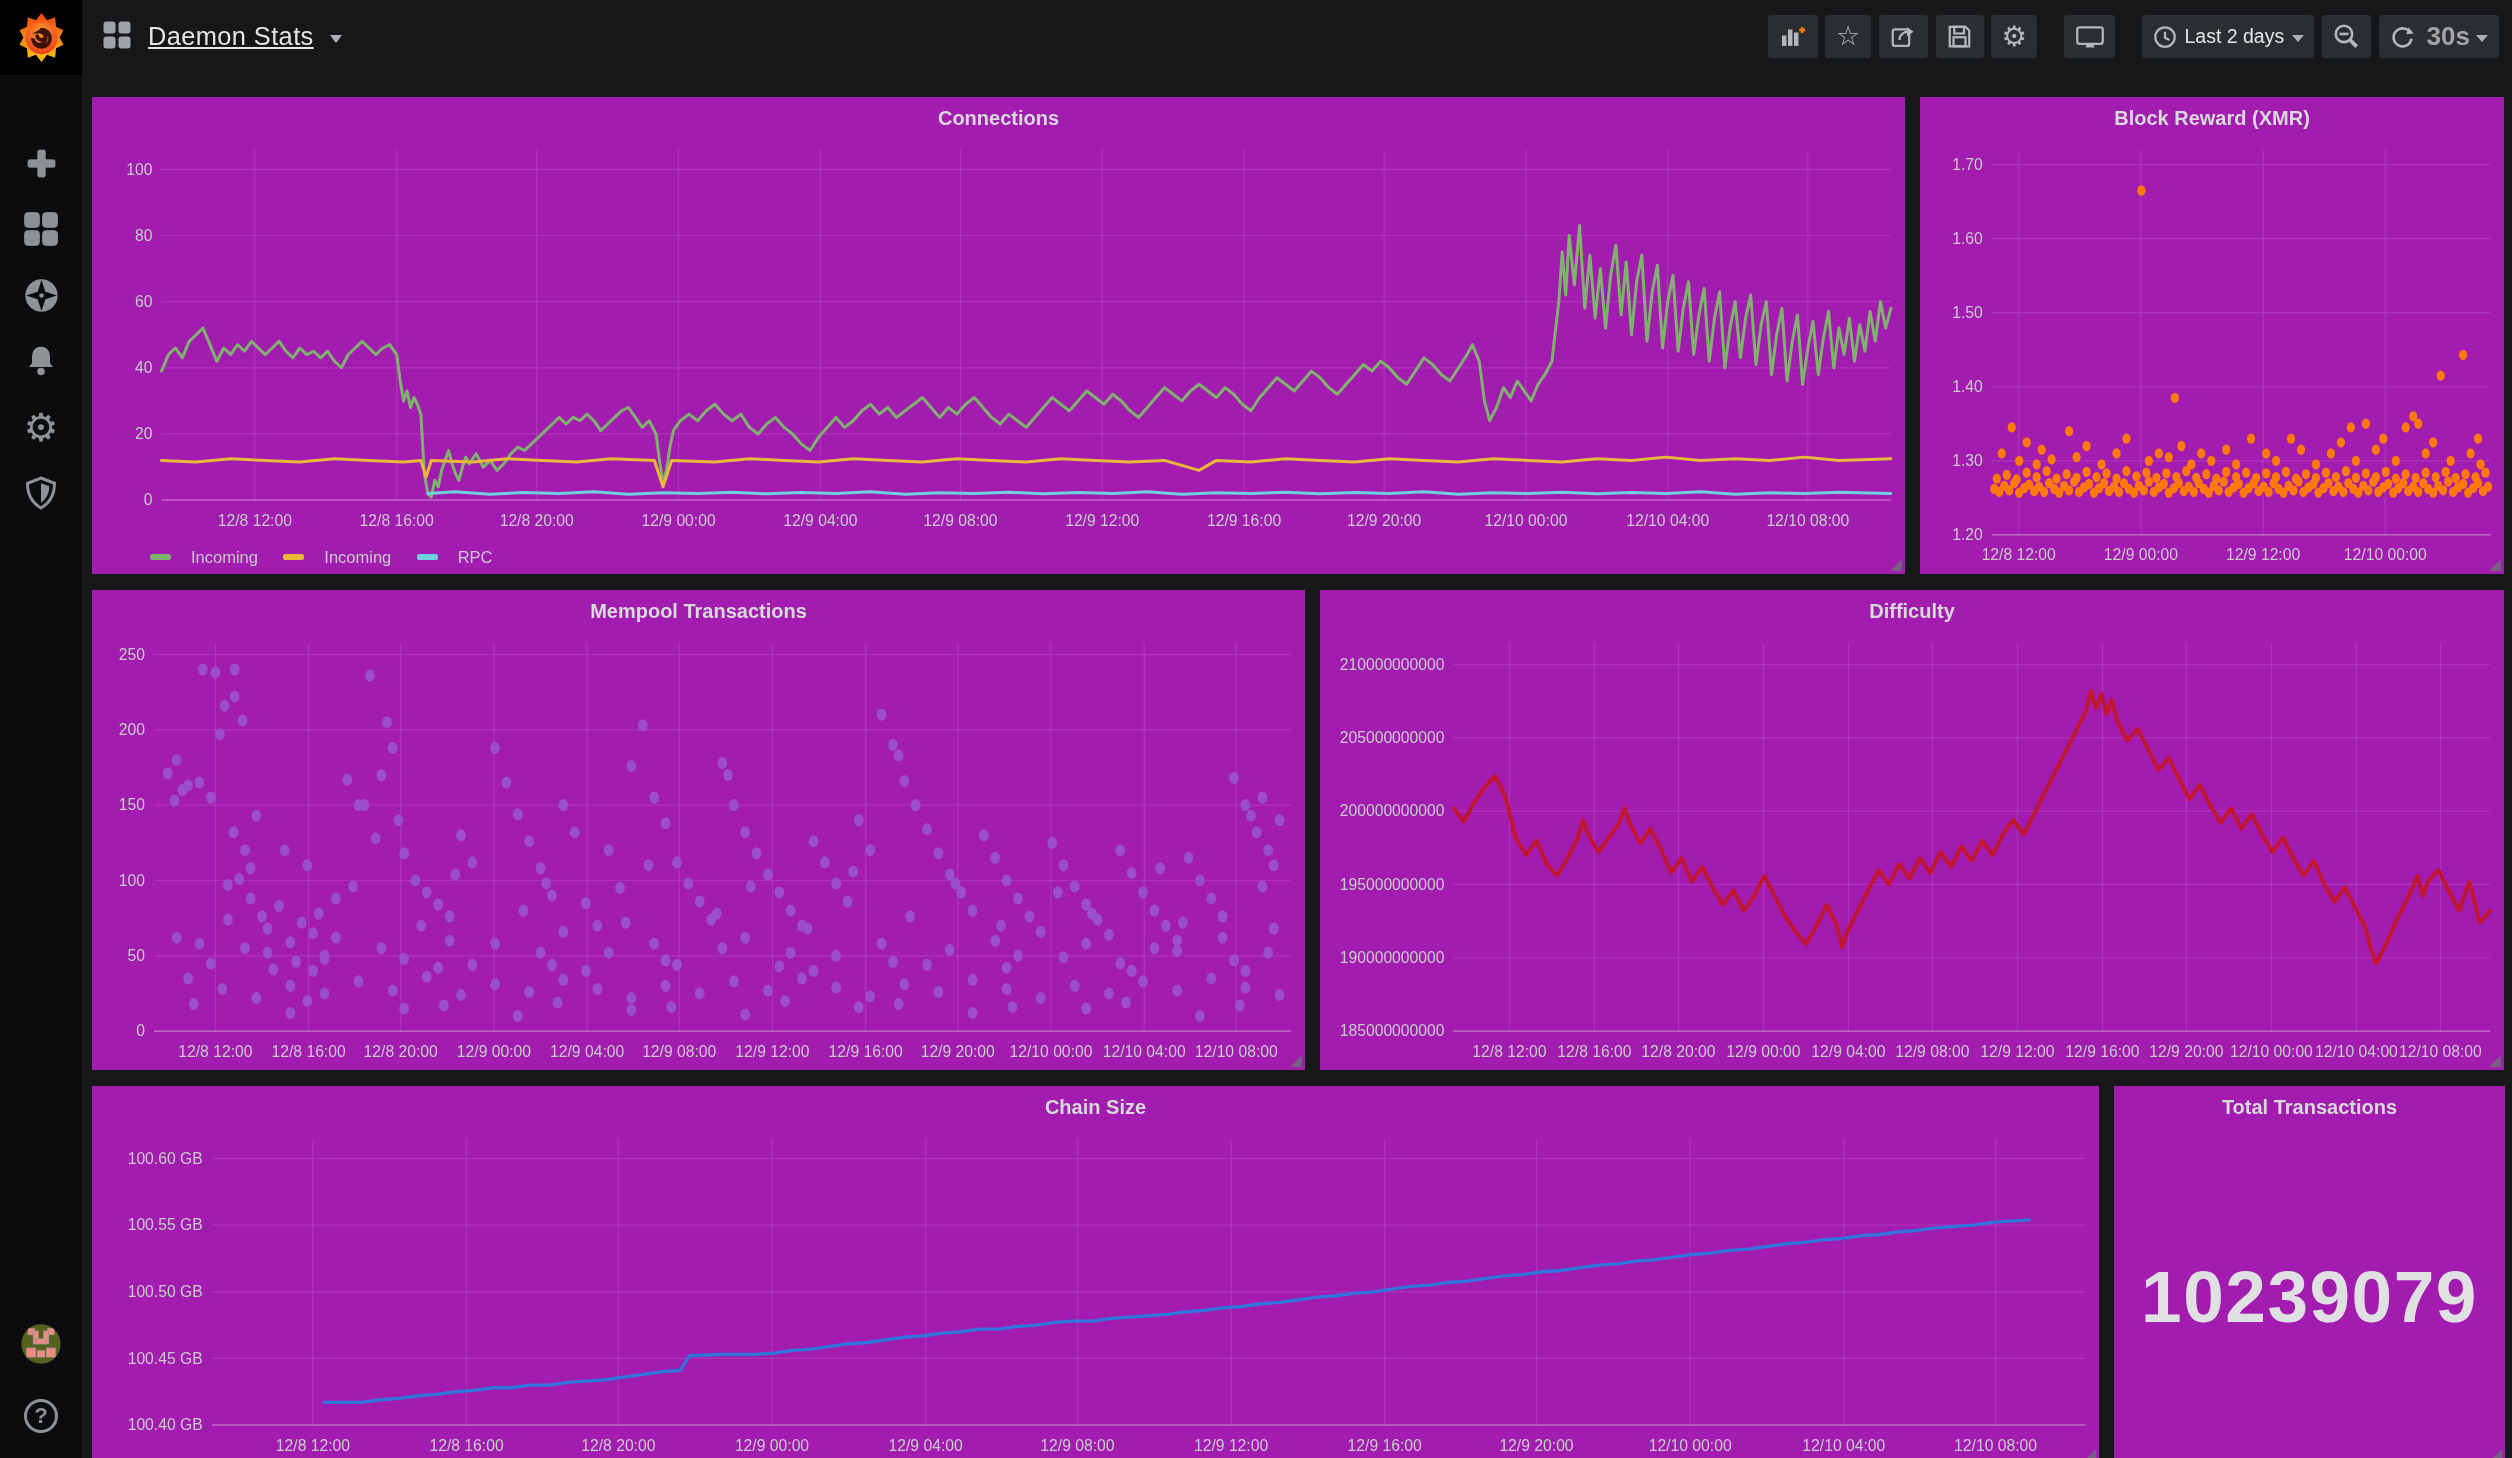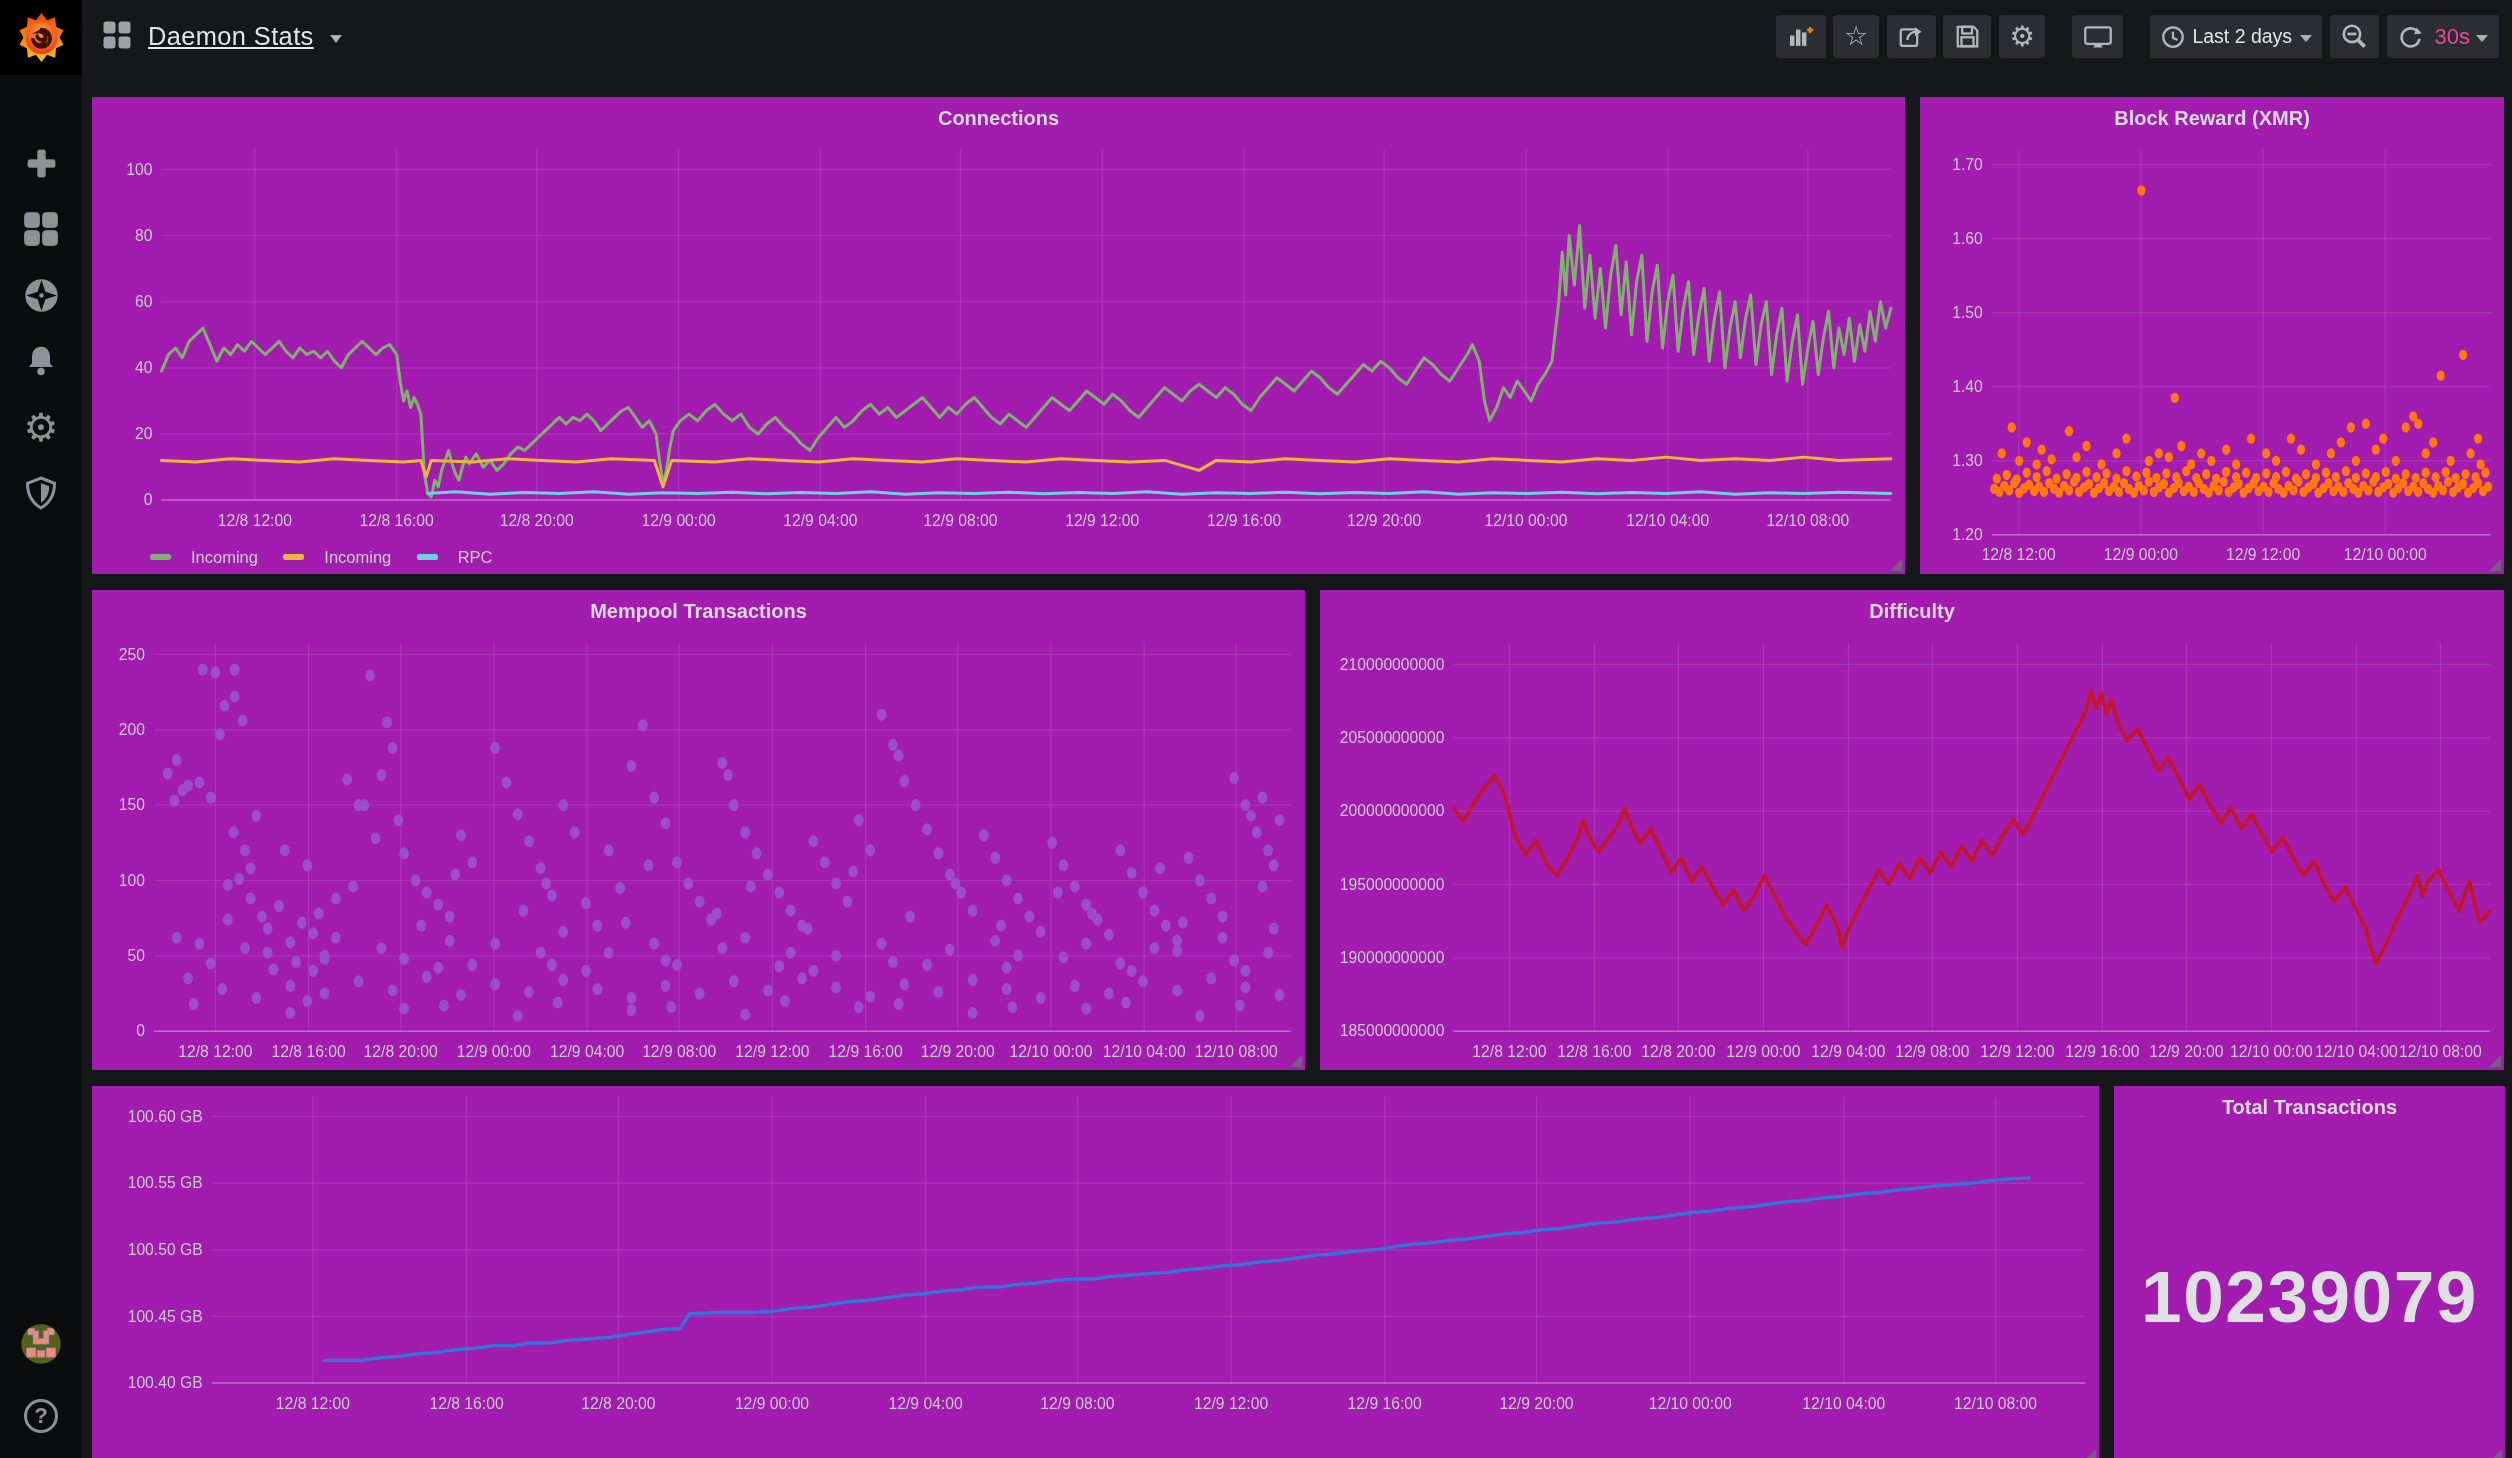--- a/index.html
+++ b/index.html
@@ -24,21 +24,21 @@
   .grid-icon svg rect { fill:#9fa2a6; }
   .dash-title { font-size:25.4px; font-weight:500; color:#e4e5e6; letter-spacing:0.4px;text-decoration:underline; }
   .caret { width:0; height:0; border-left:6.7px solid transparent; border-right:6.7px solid transparent;
     border-top:8.2px solid #aeb0b3; margin-top:4.5px; }
   .hdr-right { display:flex; align-items:center; gap:7.5px; }
   .tb-btn { height:43px; min-width:46px; background:#2a2d31; border-radius:3px; display:flex;
     align-items:center; justify-content:center; padding:0 10.5px; cursor:pointer; color:#b4b6b9; }
   .tb-btn svg { stroke:#b4b6b9; fill:none; }
   .tb-gap { width:12px; }
   .tb-text { font-size:19.5px; color:#e5e5e5; margin:0 7.5px 0 7.5px; white-space:nowrap; }
-  .refresh-val { font-size:22px; font-weight:400; color:#ec4899; margin:0 6px 0 10.5px; }
+  .refresh-val { font-size:26px; font-weight:700; color:#a3a3a3; margin:0 6px 0 10.5px; }
   .star-glyph { font-size:27px; color:#b4b6b9; line-height:1; }
 
   
   .panel { position:absolute; background:#a21caf; display:flex; flex-direction:column; }
   .panel-title { height:42px; display:flex; align-items:center; justify-content:center;
     font-size:20px; font-weight:700; color:#d8d9da; cursor:pointer; flex:none; }
   .chart { flex:1; position:relative; }
   .chart svg { position:absolute; left:0; top:0; }
   .legend { height:34px; display:flex; align-items:center; gap:25.4px; padding-left:58px; flex:none; }
   .legend-item { display:flex; align-items:center; gap:20px; font-size:16.5px; color:#c9cacc; cursor:pointer; }
@@ -841,20 +841,21 @@
         <line class="grid-line" x1="1498.424" y1="14" x2="1498.424" y2="534"></line>
         <text class="tick-label" x="1498.424" y="568" text-anchor="middle">12/10 08:00</text>
         <line class="axis-line" x1="178" y1="534" x2="1565" y2="534"></line>
         <polyline points="178.0,235.7 191.9,253.4 205.7,227.9 219.6,208.3 233.5,192.6 247.4,220.0 254.3,247.5 261.2,275.0 275.1,298.5 289.0,278.9 302.8,310.3 316.7,326.0 330.6,302.5 344.4,275.0 351.4,251.4 358.3,271.1 372.2,294.6 386.0,275.0 399.9,255.4 406.9,235.7 413.8,255.4 427.7,282.8 441.5,263.2 455.4,290.7 469.3,322.1 483.1,302.5 497.0,333.8 510.9,314.2 524.8,341.7 538.6,365.2 552.5,345.6 566.4,373.1 580.2,353.5 594.1,326.0 608.0,353.5 621.8,380.9 635.7,400.6 649.6,418.2 663.5,392.7 677.3,365.2 691.2,392.7 698.1,422.2 705.1,400.6 718.9,373.1 732.8,345.6 746.7,318.2 760.5,337.8 774.4,310.3 788.3,329.9 802.1,302.5 816.0,322.1 829.9,294.6 843.8,314.2 857.6,286.8 871.5,306.4 885.4,278.9 899.2,298.5 913.1,271.1 927.0,251.4 940.9,271.1 954.7,243.6 968.6,216.1 982.5,188.6 996.3,161.2 1010.2,133.7 1024.1,106.2 1031.0,78.8 1037.9,102.3 1044.9,82.7 1051.8,110.2 1058.7,90.5 1065.7,118.0 1079.6,145.5 1093.4,129.8 1107.3,157.2 1121.2,184.7 1135.0,169.0 1148.9,196.5 1162.8,224.0 1176.6,204.3 1190.5,231.8 1204.4,255.4 1218.3,235.7 1232.1,263.2 1246.0,243.6 1259.9,271.1 1273.7,294.6 1287.6,275.0 1301.5,302.5 1315.3,326.0 1329.2,306.4 1343.1,337.8 1357.0,361.3 1370.8,341.7 1384.7,369.2 1398.6,396.6 1405.5,424.1 1412.4,443.7 1426.3,416.3 1440.2,384.9 1454.0,357.4 1467.9,326.0 1474.8,353.5 1481.8,333.8 1495.6,318.2 1509.5,345.6 1523.4,373.1 1530.3,353.5 1537.3,333.8 1544.2,361.3 1551.1,388.8 1565.0,373.1" fill="none" stroke="#c4162a" stroke-width="5" stroke-linejoin="round" stroke-linecap="round"></polyline>
       </svg>
     </div>
   <div class="resize-corner"></div>
 </div>
 
 <div class="panel" style="left:92px; top:1086px; width:2007px; height:378px;">
+  <div class="panel-title">Chain Size</div>
   <div class="chart" id="chart-chain-size">
       <svg width="2007" height="336" viewBox="0 0 2682 449">
         <line class="grid-line" x1="160" y1="397" x2="2664" y2="397"></line>
         <text class="tick-label" x="148" y="404" text-anchor="end">100.40 GB</text>
         <line class="grid-line" x1="160" y1="307.9302325581401" x2="2664" y2="307.9302325581401"></line>
         <text class="tick-label" x="148" y="314.9302325581401" text-anchor="end">100.45 GB</text>
         <line class="grid-line" x1="160" y1="218.86046511628024" x2="2664" y2="218.86046511628024"></line>
         <text class="tick-label" x="148" y="225.86046511628024" text-anchor="end">100.50 GB</text>
         <line class="grid-line" x1="160" y1="129.7906976744204" x2="2664" y2="129.7906976744204"></line>
         <text class="tick-label" x="148" y="136.7906976744204" text-anchor="end">100.55 GB</text>

